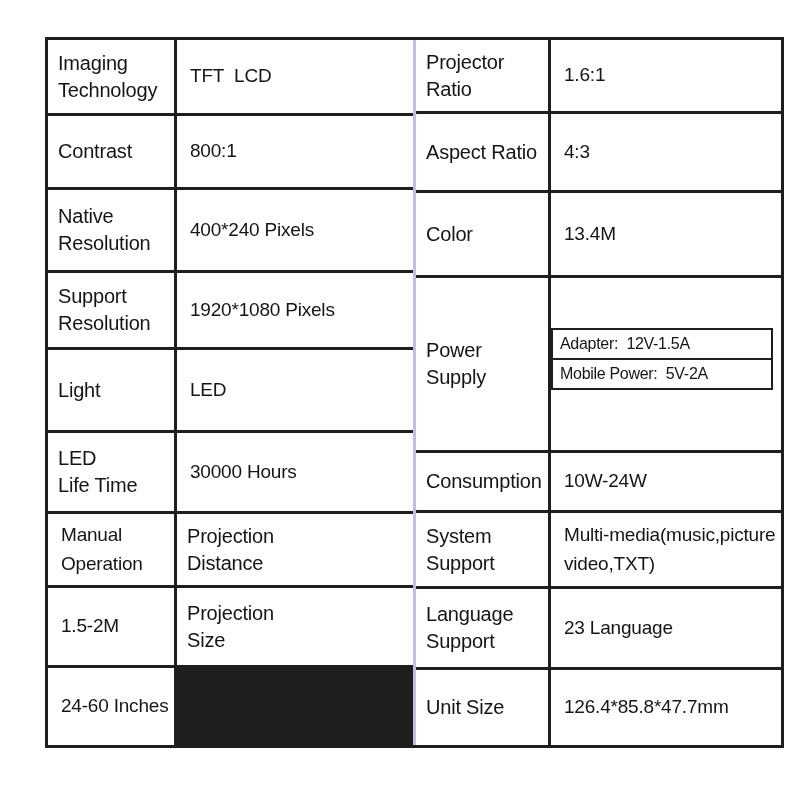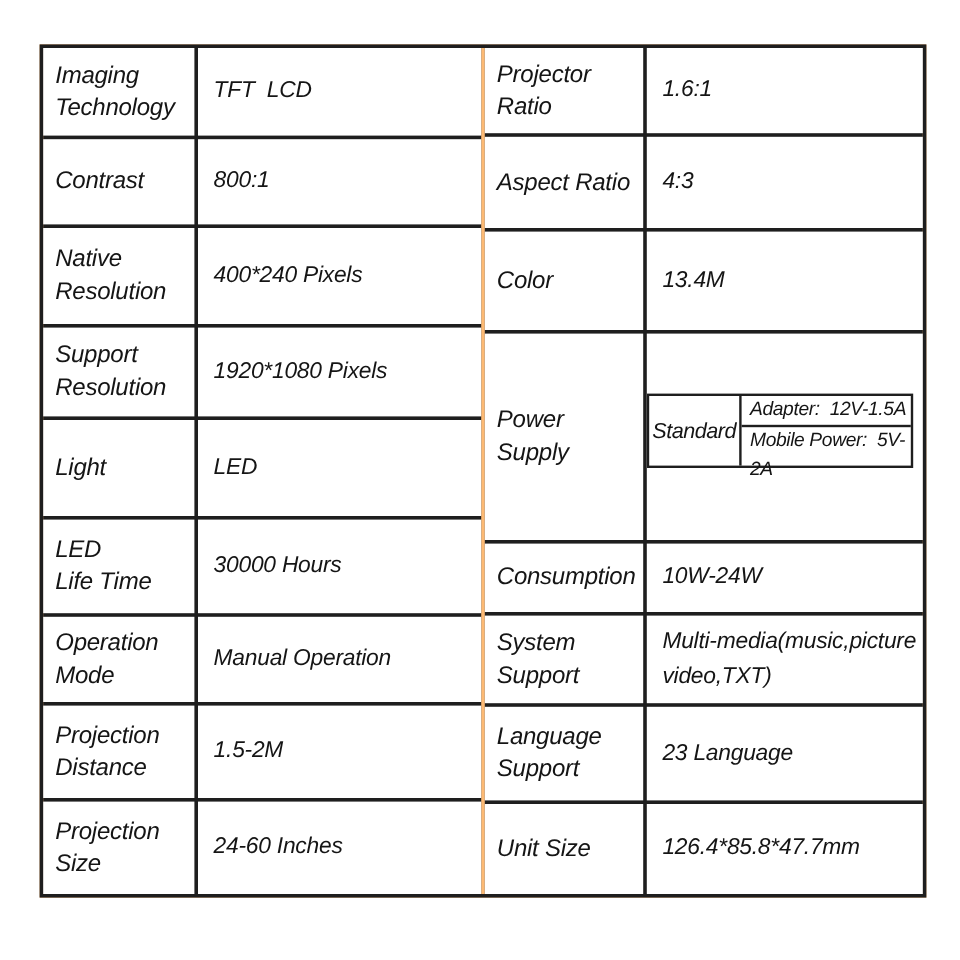--- a/index.html
+++ b/index.html
@@ -10,27 +10,26 @@
   .canvas {
     position: relative;
     width: 800px;
     height: 800px;
     background: #ffffff;
     font-family: "Liberation Sans", "DejaVu Sans", sans-serif;
     color: #151515;
   }
   .tbl {
     position: absolute;
-    left: 33px;
+    left: 45px;
     top: 37px;
     display: flex;
     gap: 3px;
-    background: #fdba74;
+    background: #c4b5fd;
     border: 3px solid #1e1e1e;
-    font-style: italic;
   }
   .grid {
     display: grid;
     gap: 3px;
     background: #1e1e1e;
   }
   .grid-left {
     grid-template-columns: 126px 236px;
     grid-template-rows: 73px 71px 80px 74px 80px 78px 71px 77px 77px;
   }
@@ -123,22 +122,20 @@
 Resolution</div>
       <div class="cell value">1920*1080 Pixels</div>
 
       <div class="cell label">Light</div>
       <div class="cell value">LED</div>
 
       <div class="cell label">LED
 Life Time</div>
       <div class="cell value">30000 Hours</div>
 
-      <div class="cell label">Operation
-Mode</div>
       <div class="cell value">Manual Operation</div>
 
       <div class="cell label">Projection
 Distance</div>
       <div class="cell value">1.5-2M</div>
 
       <div class="cell label">Projection
 Size</div>
       <div class="cell value">24-60 Inches</div>
     </div>
@@ -151,21 +148,20 @@
       <div class="cell label">Aspect Ratio</div>
       <div class="cell value">4:3</div>
 
       <div class="cell label">Color</div>
       <div class="cell value">13.4M</div>
 
       <div class="cell label">Power
 Supply</div>
       <div class="cell value ps-cell">
         <div class="ps-band">
-          <div class="ps-standard">Standard</div>
           <div class="ps-nested">
             <div class="ps-row ps-row-top">Adapter:  12V-1.5A</div>
             <div class="ps-row">Mobile Power:  5V-2A</div>
           </div>
         </div>
       </div>
 
       <div class="cell label">Consumption</div>
       <div class="cell value">10W-24W</div>
 

